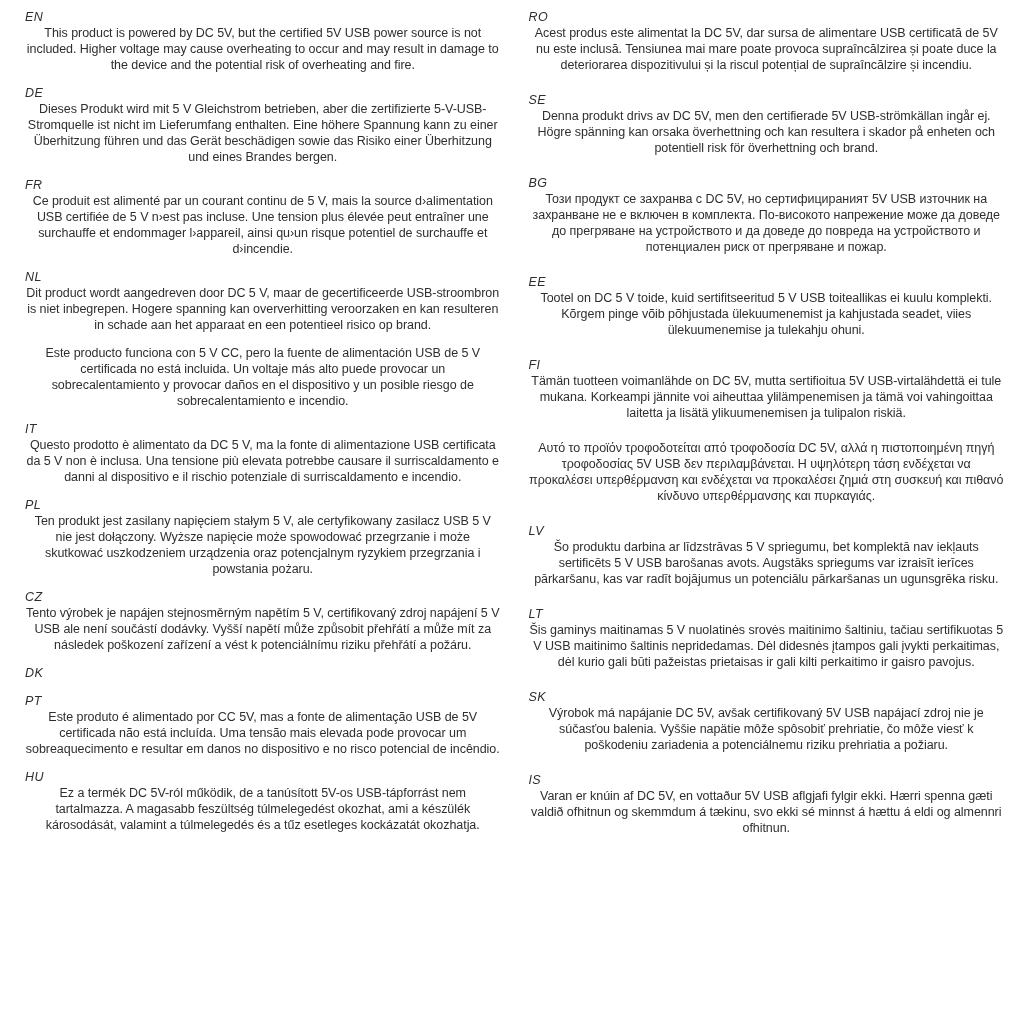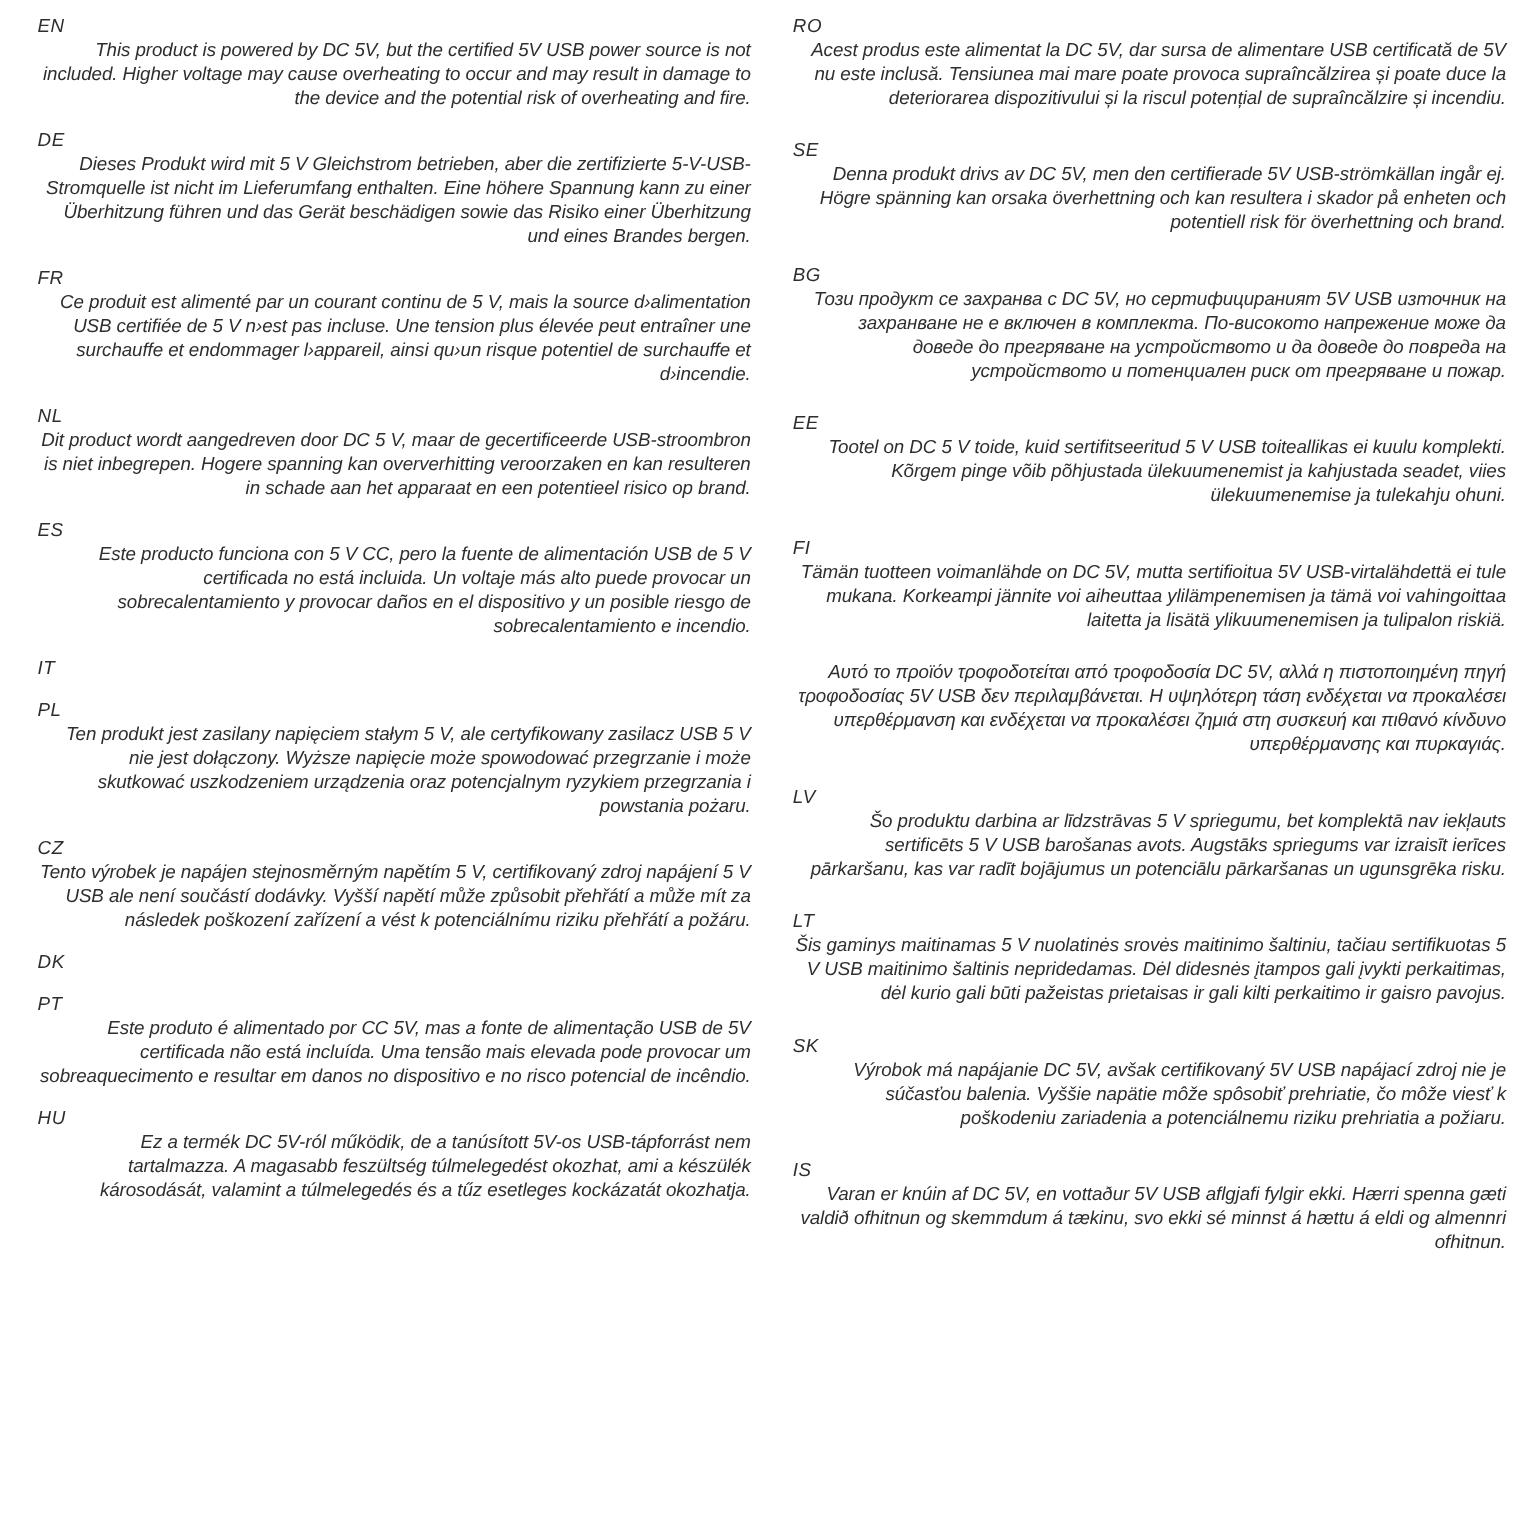--- a/index.html
+++ b/index.html
@@ -35,22 +35,21 @@
     font-size: 12.5px;
     line-height: 16px;
     letter-spacing: 0.4px;
     font-style: italic;
   }
   .lang-text {
     margin: 0;
     font-size: 12.5px;
     line-height: 16px;
     letter-spacing: -0.05px;
-    text-align: right;
-    font-style: italic;
+    text-align: center;
   }
 </style>
 </head>
 <body>
 
 <main class="page">
   <div class="column" data-column="0">
       <section class="lang-block">
         <div class="lang-code">EN</div>
         <p class="lang-text">This product is powered by DC 5V, but the certified 5V USB power source is not included. Higher voltage may cause overheating to occur and may result in damage to the device and the potential risk of overheating and fire.</p>
@@ -61,25 +60,25 @@
       </section>
       <section class="lang-block">
         <div class="lang-code">FR</div>
         <p class="lang-text">Ce produit est alimenté par un courant continu de 5 V, mais la source d›alimentation USB certifiée de 5 V n›est pas incluse. Une tension plus élevée peut entraîner une surchauffe et endommager l›appareil, ainsi qu›un risque potentiel de surchauffe et d›incendie.</p>
       </section>
       <section class="lang-block">
         <div class="lang-code">NL</div>
         <p class="lang-text">Dit product wordt aangedreven door DC 5 V, maar de gecertificeerde USB-stroombron is niet inbegrepen. Hogere spanning kan oververhitting veroorzaken en kan resulteren in schade aan het apparaat en een potentieel risico op brand.</p>
       </section>
       <section class="lang-block">
-        <div class="lang-code">ES</div>
         <p class="lang-text">Este producto funciona con 5 V CC, pero la fuente de alimentación USB de 5 V certificada no está incluida. Un voltaje más alto puede provocar un sobrecalentamiento y provocar daños en el dispositivo y un posible riesgo de sobrecalentamiento e incendio.</p>
       </section>
       <section class="lang-block">
         <div class="lang-code">IT</div>
+        <p class="lang-text">Questo prodotto è alimentato da DC 5 V, ma la fonte di alimentazione USB certificata da 5 V non è inclusa. Una tensione più elevata potrebbe causare il surriscaldamento e danni al dispositivo e il rischio potenziale di surriscaldamento e incendio.</p>
       </section>
       <section class="lang-block">
         <div class="lang-code">PL</div>
         <p class="lang-text">Ten produkt jest zasilany napięciem stałym 5 V, ale certyfikowany zasilacz USB 5 V nie jest dołączony. Wyższe napięcie może spowodować przegrzanie i może skutkować uszkodzeniem urządzenia oraz potencjalnym ryzykiem przegrzania i powstania pożaru.</p>
       </section>
       <section class="lang-block">
         <div class="lang-code">CZ</div>
         <p class="lang-text">Tento výrobek je napájen stejnosměrným napětím 5 V, certifikovaný zdroj napájení 5 V USB ale není součástí dodávky. Vyšší napětí může způsobit přehřátí a může mít za následek poškození zařízení a vést k potenciálnímu riziku přehřátí a požáru.</p>
       </section>
       <section class="lang-block">

